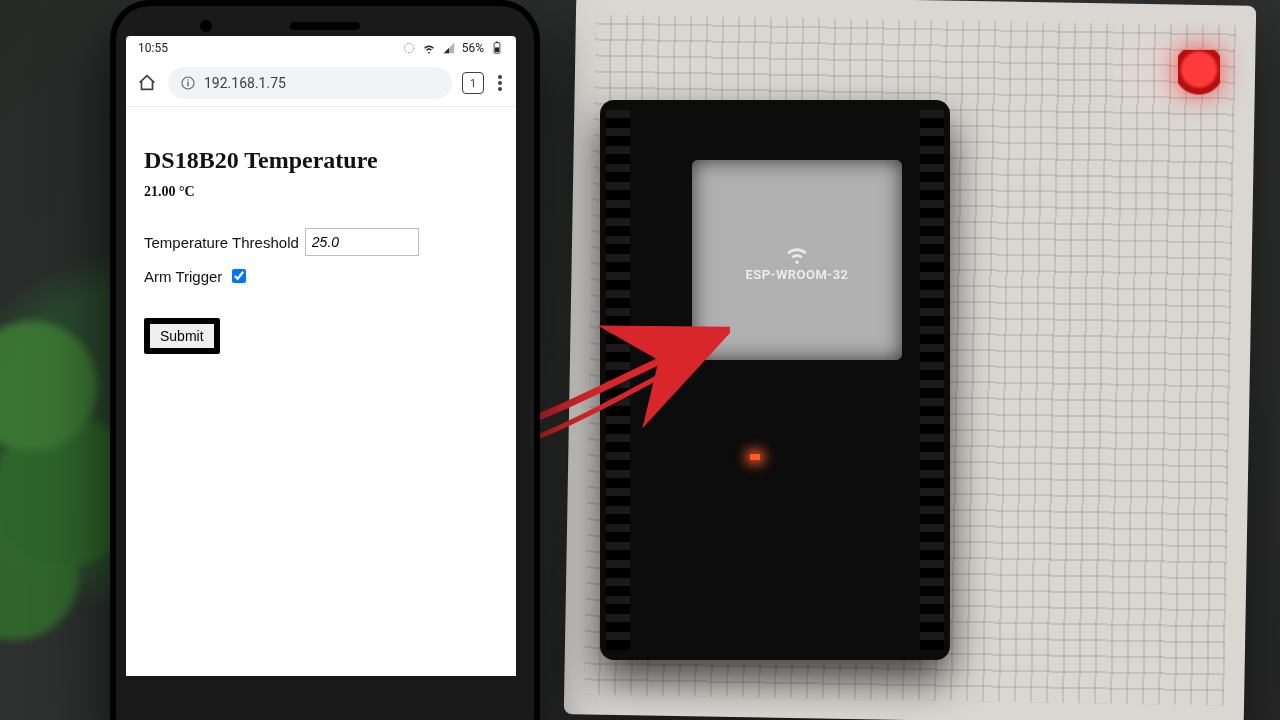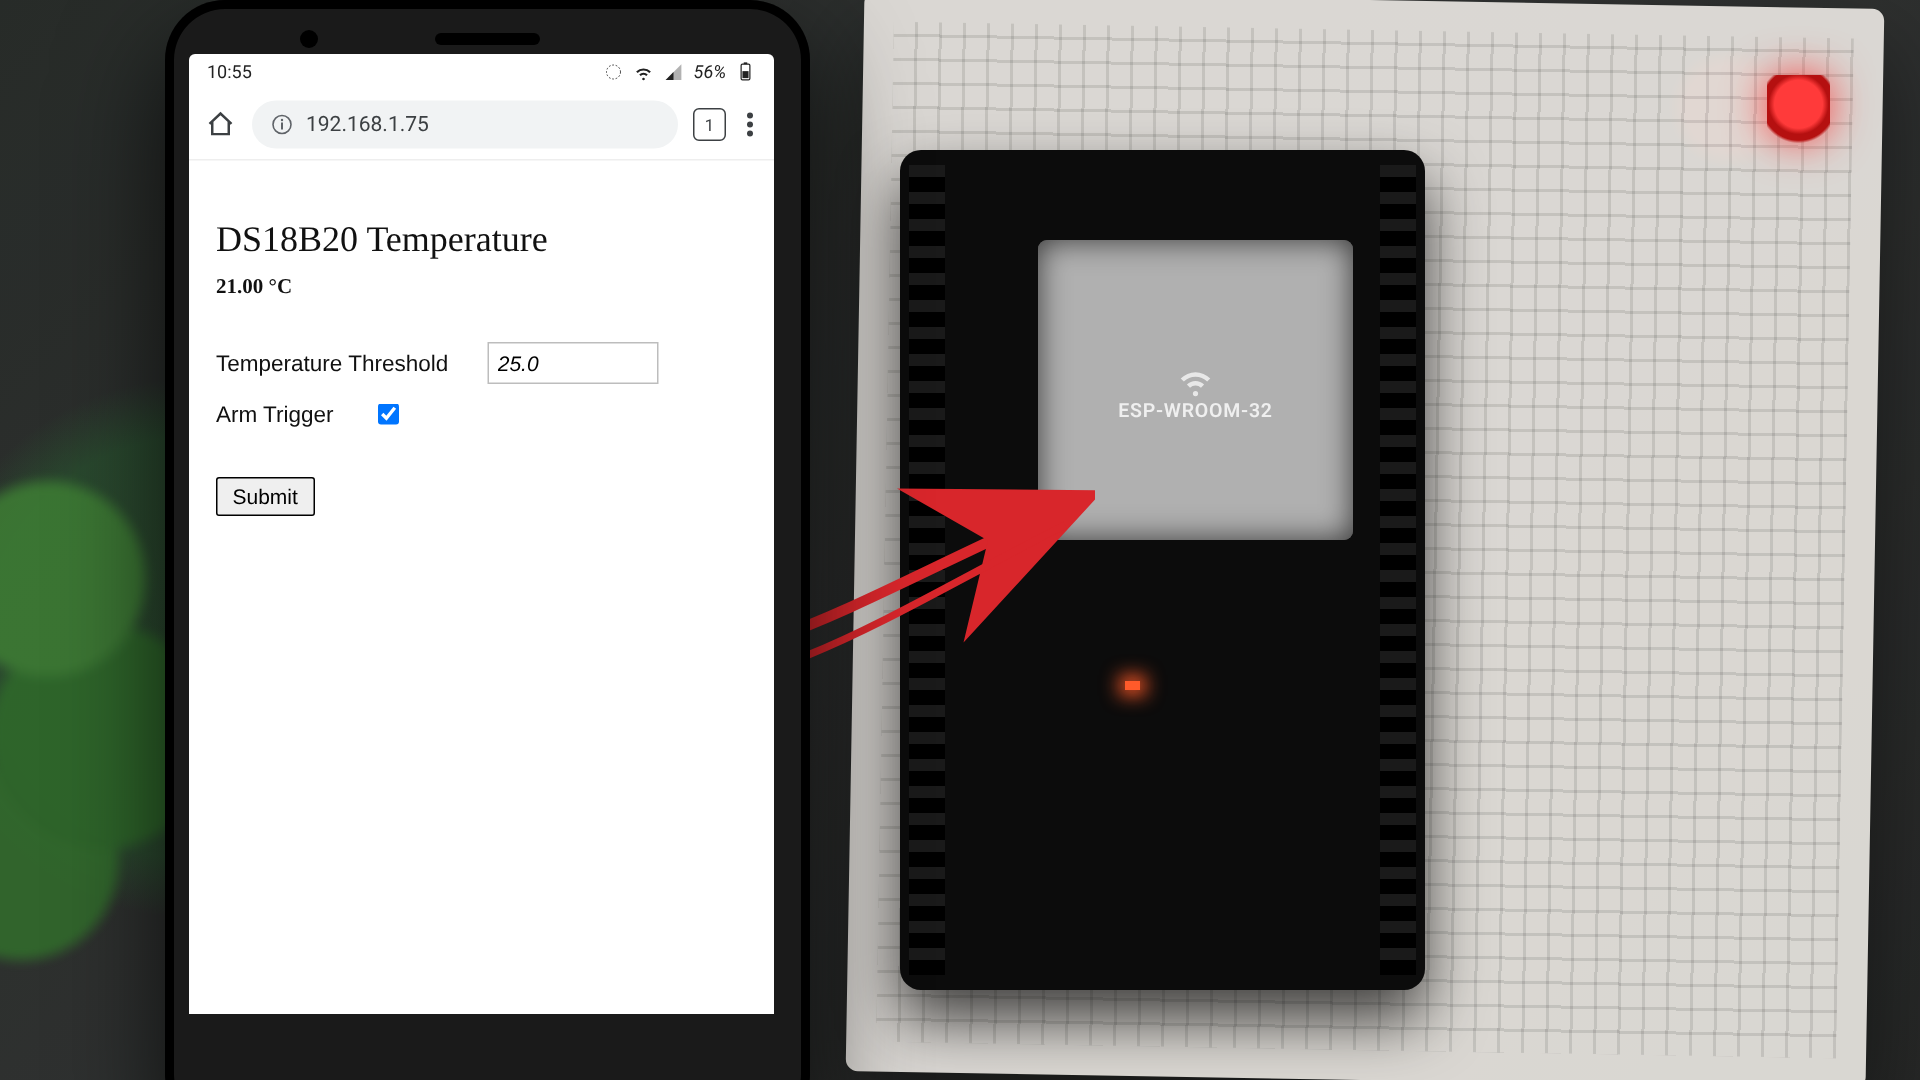--- a/index.html
+++ b/index.html
@@ -22,37 +22,37 @@
   .esp .led{position:absolute;bottom:200px;left:150px;width:10px;height:6px;background:#ff5a2a;box-shadow:0 0 12px 4px rgba(255,90,40,.9);}
   
   .arrow{position:absolute;top:320px;left:410px;width:320px;height:160px;pointer-events:none;}
   
   .phone{position:absolute;top:0;left:110px;width:430px;height:720px;background:#1a1a1a;border-radius:40px;box-shadow:0 30px 70px rgba(0,0,0,.7), inset 0 0 0 6px #000;padding-top:36px;}
   .speaker{position:absolute;top:22px;left:50%;transform:translateX(-50%);width:70px;height:8px;border-radius:5px;background:#000;}
   .cam{position:absolute;top:20px;left:90px;width:12px;height:12px;border-radius:50%;background:#000;}
   .screen{position:relative;margin:0 24px 0 16px;height:640px;background:#fff;border-radius:4px 4px 0 0;overflow:hidden;}
   
   .status{height:24px;display:flex;align-items:center;justify-content:space-between;padding:0 12px;font-size:12px;color:#222;}
-  .status .right{display:flex;align-items:flex-start;gap:6px;font-style:italic;}
+  .status .right{display:flex;align-items:flex-start;gap:6px;}
   .ico{display:inline-flex;width:14px;height:14px;}
   
   .browser-bar{height:46px;display:flex;align-items:center;gap:10px;padding:0 10px;border-bottom:1px solid #eee;}
   .browser-bar .home{width:22px;height:22px;}
   .url-pill{flex:1;height:32px;border-radius:20px;background:#f1f3f4;display:flex;align-items:center;gap:8px;padding:0 12px;color:#3c4043;font-size:14px;}
   .tabcount{width:20px;height:20px;border:1.6px solid #3c4043;border-radius:4px;display:flex;align-items:center;justify-content:center;font-size:11px;color:#3c4043;}
   .kebab{display:flex;flex-direction:column;gap:2px;padding:4px;}
   .kebab span{width:4px;height:4px;border-radius:50%;background:#3c4043;}
   
   .page{padding:22px 18px;font-family:Georgia,"Times New Roman",serif;color:#111;}
-  .page h2{margin:18px 0 10px;font-size:24px;font-weight:400;}
+  .page h2{margin:18px 0 10px;font-size:24px;font-weight:700;}
   .page .temp{margin:6px 0 28px;font-size:14px;font-weight:700;}
-  .form-row{display:flex;align-items:center;gap:26px;margin:10px 0;font-family:Arial,sans-serif;font-size:15px;font-weight:400;}
+  .form-row{display:flex;align-items:center;gap:6px;margin:10px 0;font-family:Arial,sans-serif;font-size:15px;font-weight:400;}
   .form-row input[type=text]{width:100px;height:22px;border:1px solid #bdbdbd;padding:2px 6px;font-size:14px;font-style:italic;}
   .form-row input[type=checkbox]{width:14px;height:14px;}
-  .submit{margin-top:22px;font-family:Arial,sans-serif;font-size:14px;padding:4px 10px;background:#efefef;border:1px solid #000000;border-radius:2px;cursor:pointer;}
+  .submit{margin-top:22px;font-family:Arial,sans-serif;font-size:14px;padding:4px 10px;background:#efefef;border:6px solid #000000;border-radius:2px;cursor:pointer;}
   
   .plant{position:absolute;left:-40px;top:260px;width:180px;height:420px;background:radial-gradient(circle at 40% 30%, #3e7d34 0 60px, transparent 70px),radial-gradient(circle at 60% 55%, #2f6a2a 0 70px, transparent 80px),radial-gradient(circle at 30% 75%, #326e2c 0 60px, transparent 70px);filter:blur(2px);opacity:.85;}
   .redled{position:absolute;top:50px;right:60px;width:42px;height:65px;background:radial-gradient(circle at 50% 30%, #ff3a3a 0 16px, #b51010 20px 24px, transparent 26px);filter:drop-shadow(0 0 14px rgba(255,30,30,.8));}
 </style>
 </head>
 <body>
 
 <div class="scene">
   <div class="bg-overlay"></div>
   <div class="plant"></div>

